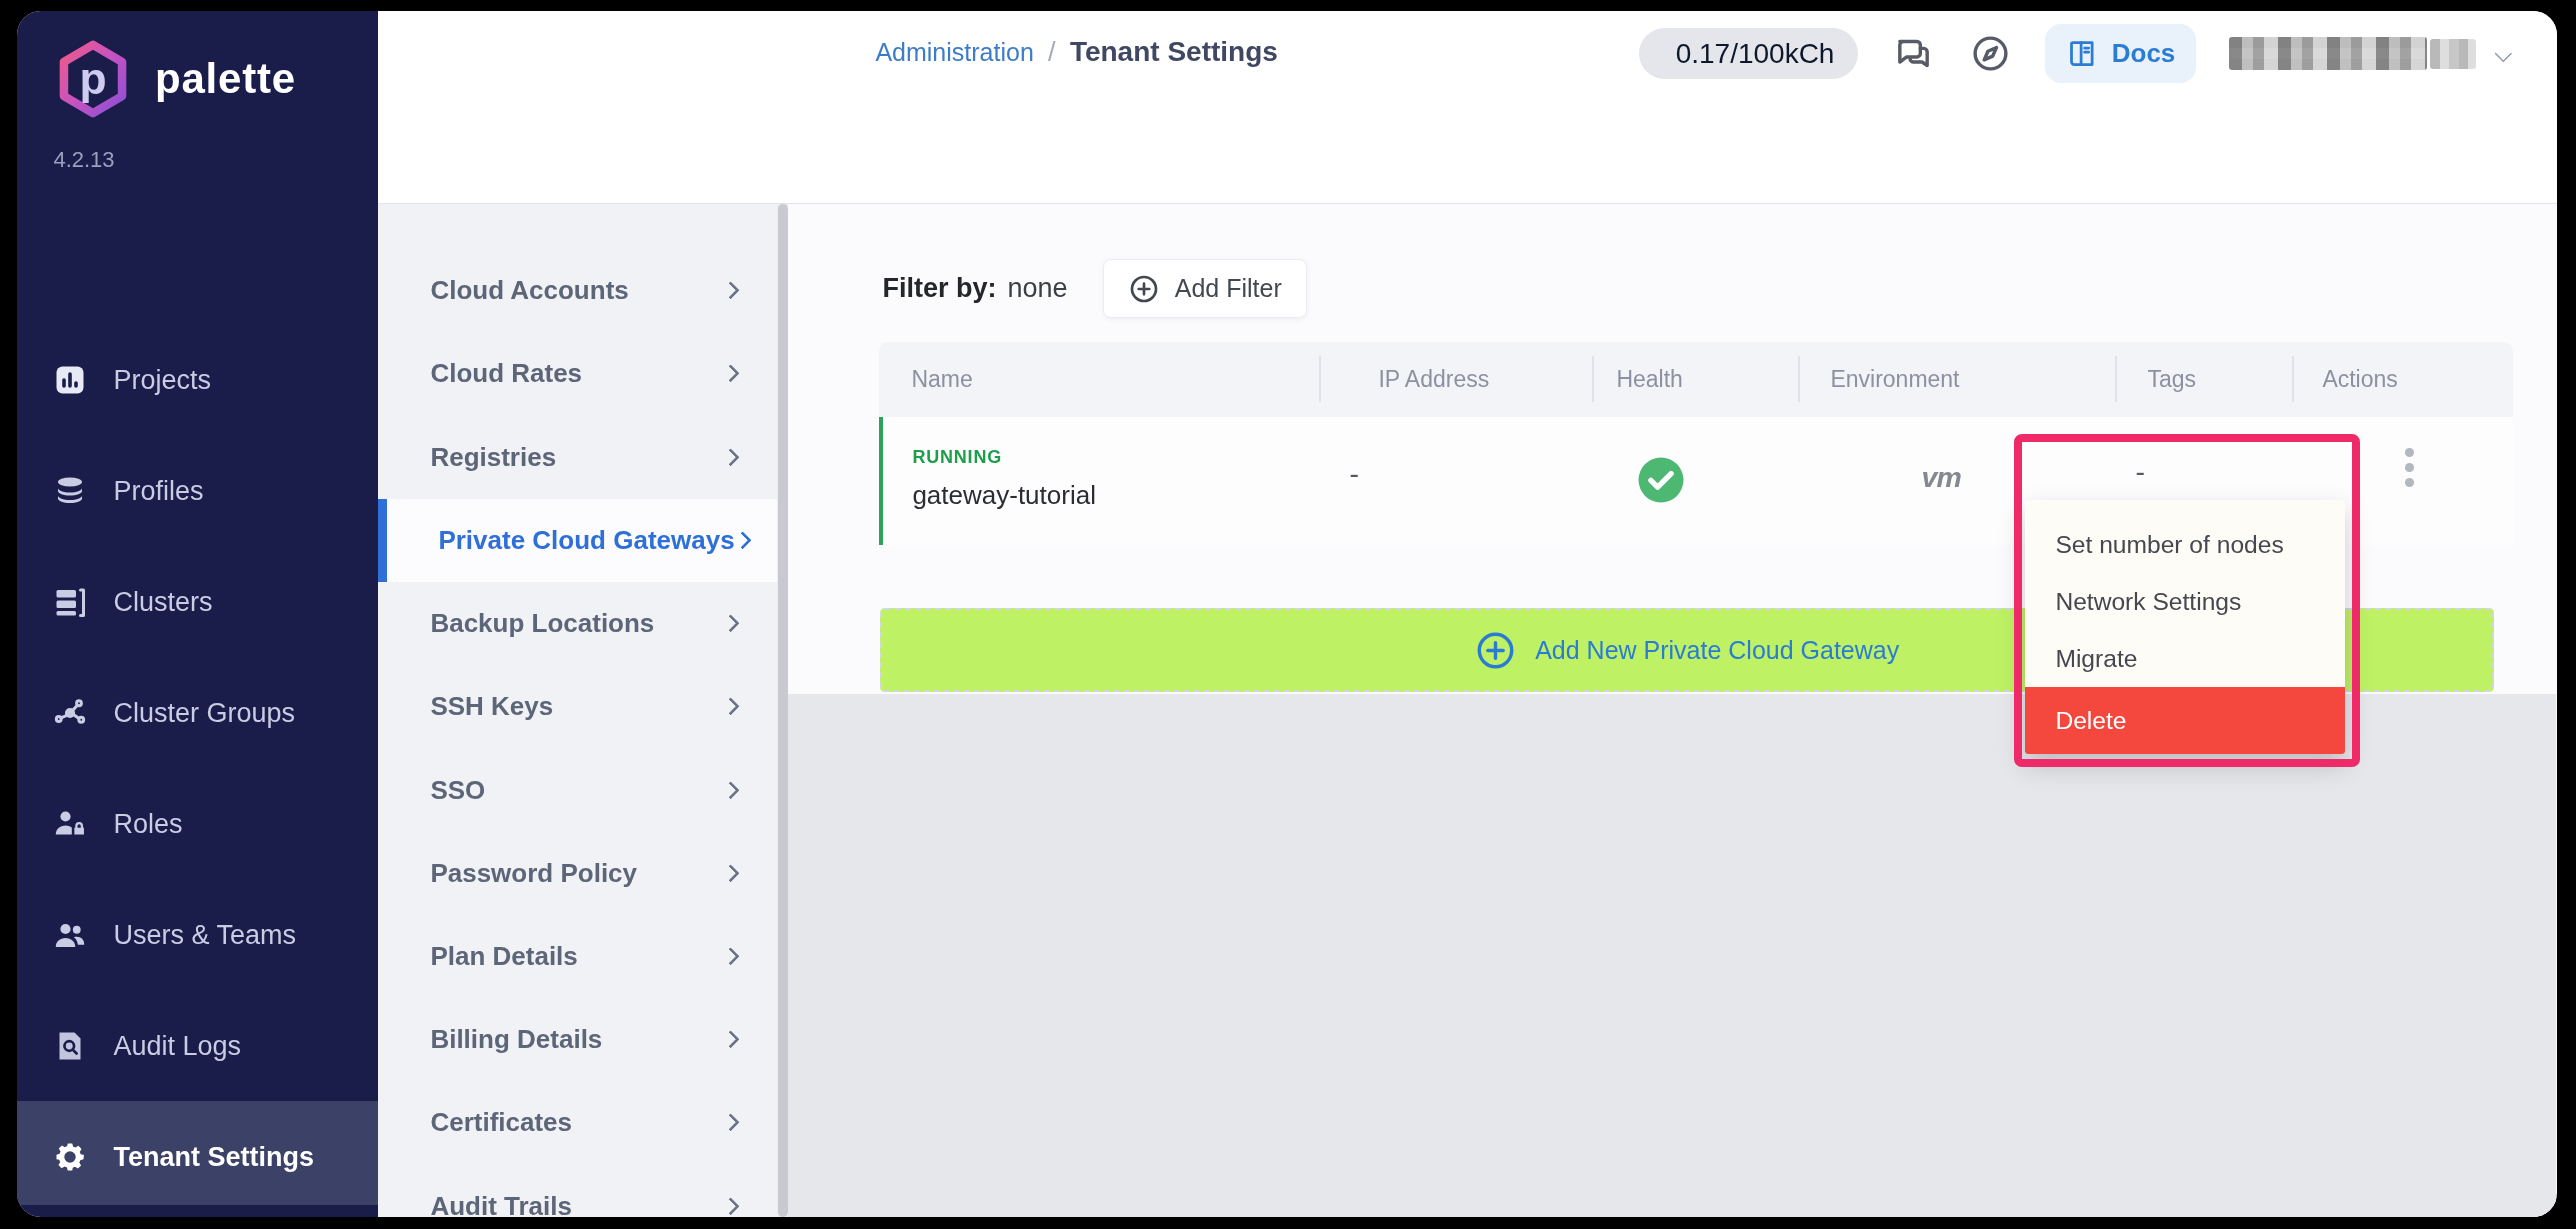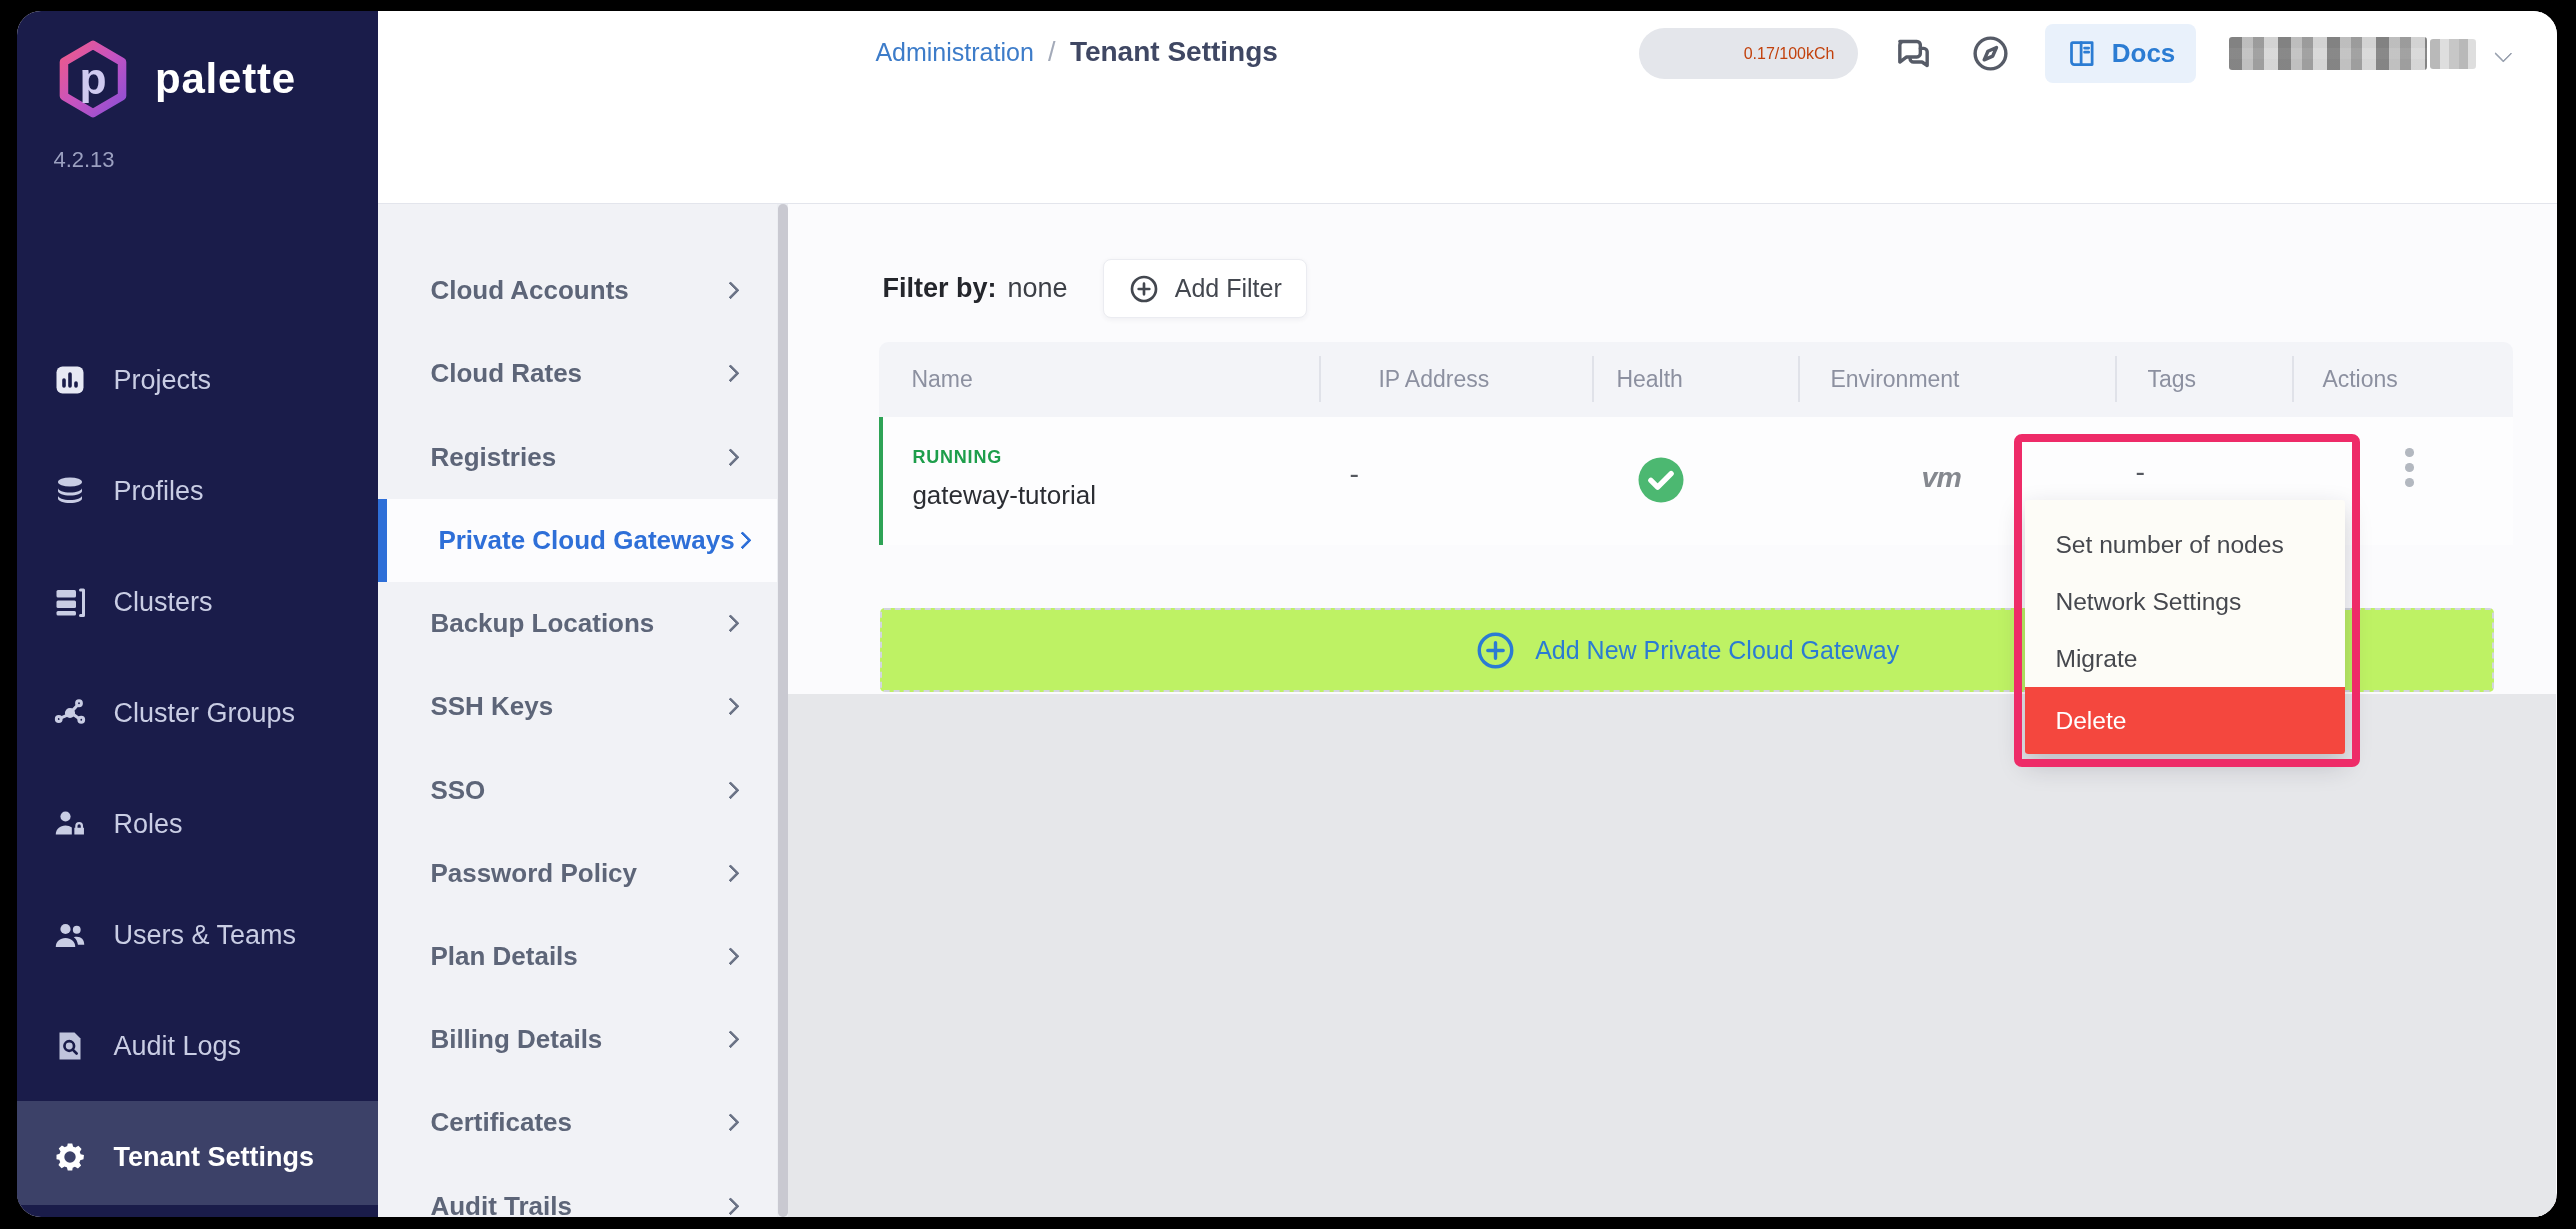--- a/index.html
+++ b/index.html
@@ -42,23 +42,23 @@
   .proj-ico i:nth-child(3){ left:27px; height:9.5px; }
   .proj-label { font-size:27px; color:#4d5668; flex:1; }
   .crumbs { position:absolute; left:497px; top:0; height:82px; display:flex; align-items:center; gap:14.3px; }
   .crumb-link { color:#3d7cc9; font-size:25px; cursor:pointer; }
   .crumb-sep { color:#a3aab9; font-size:27px; }
   .crumb-cur { color:#3f4763; font-size:28px; font-weight:bold; }
   .page-title { position:absolute; left:411px; top:116px; font-size:37px; font-weight:bold; color:#1d2051; letter-spacing:-0.4px; }
   .title-div { position:absolute; left:819px; top:116px; width:1.6px; height:63px; background:#dcdfe6; }
   .page-subtitle { position:absolute; left:858px; top:120px; font-size:28px; color:#202228; }
   .right-cluster { position:absolute; right:48px; top:12.7px; height:60px; display:flex; align-items:center; gap:33px; }
-  .usage-pill { width:219px; height:51px; background:#e4e6eb; border-radius:32px; display:flex; align-items:center; justify-content:flex-end; padding-right:24px; color:#c2410c; font-size:16px; }
+  .usage-pill { width:219px; height:51px; background:#e4e6eb; border-radius:32px; display:flex; align-items:center; justify-content:flex-end; padding-right:24px; color:#0f172a; font-size:28px; }
   .icon-btn { width:44px; height:44px; display:flex; align-items:center; justify-content:center; cursor:pointer; color:#565b67; }
-  .docs-btn { height:59px; background:#e9f1fb; border-radius:8px; display:flex; align-items:center; gap:12.7px; padding:0 20.6px; cursor:pointer; }
+  .docs-btn { height:59px; background:#e9f1fb; border-radius:16px; display:flex; align-items:center; gap:12.7px; padding:0 20.6px; cursor:pointer; }
   .docs-btn span { color:#2b7cd3; font-size:26px; font-weight:bold; }
   .user-blur { width:198px; height:33px; border-radius:3.2px;
     background:
       repeating-linear-gradient(90deg, rgba(120,120,120,.85) 0 12.7px, rgba(190,190,190,.85) 12.7px 24px, rgba(150,150,150,.85) 24px 35px, rgba(215,215,215,.85) 35px 49px),
       repeating-linear-gradient(0deg, #cccccc 0 11px, #e8e8e8 11px 22px, #bbbbbb 22px 33px);
     cursor:pointer; }
   .user-blur2 { width:46px; height:30px; border-radius:3.2px; margin-left:-17.4px;
     background: repeating-linear-gradient(90deg,#b9b9b9 0 9.5px,#dedede 9.5px 19px,#c7c7c7 19px 28.5px); cursor:pointer; }
   
   .content { position:absolute; left:771px; top:193px; width:1768px; height:1013px; background:#fbfbfd; }

